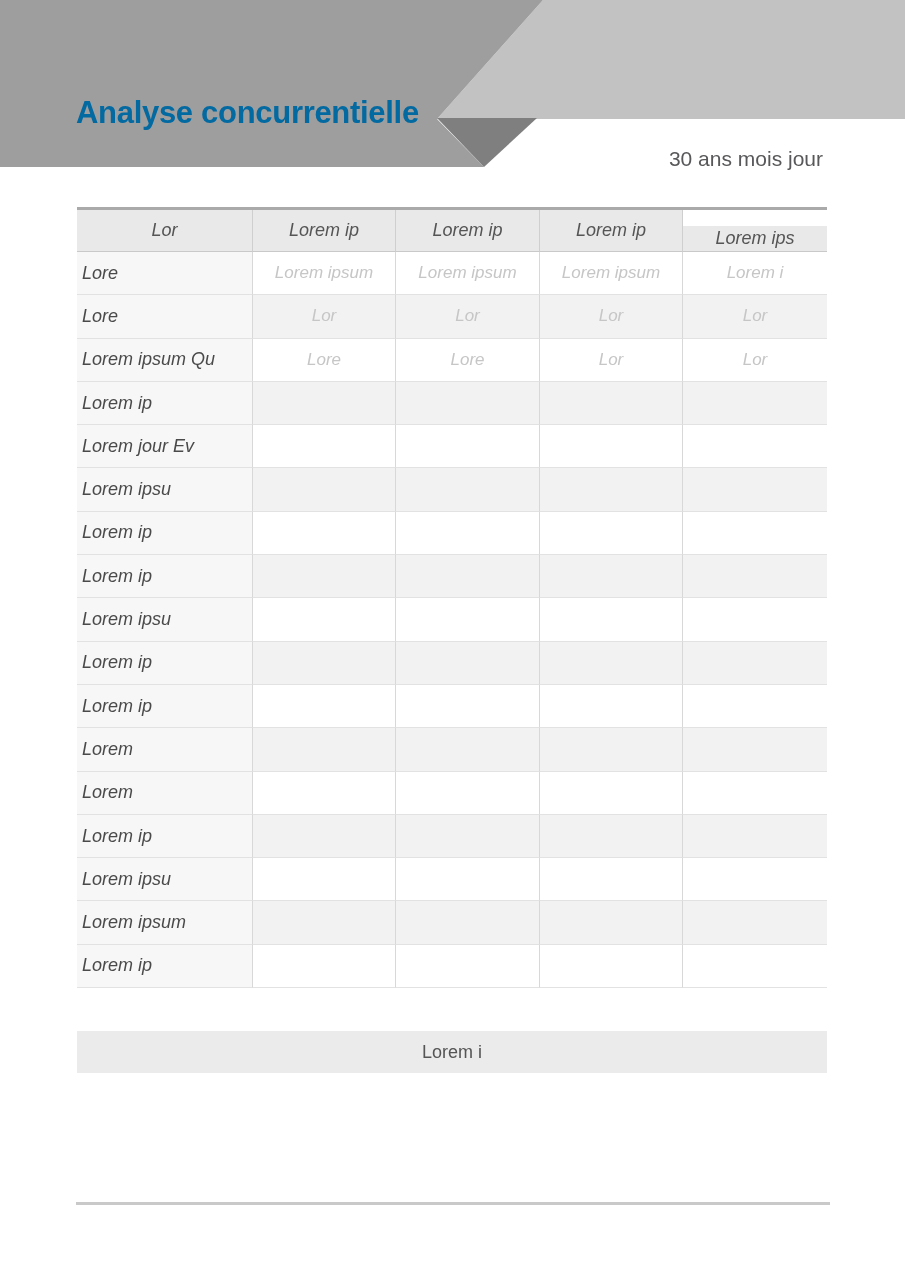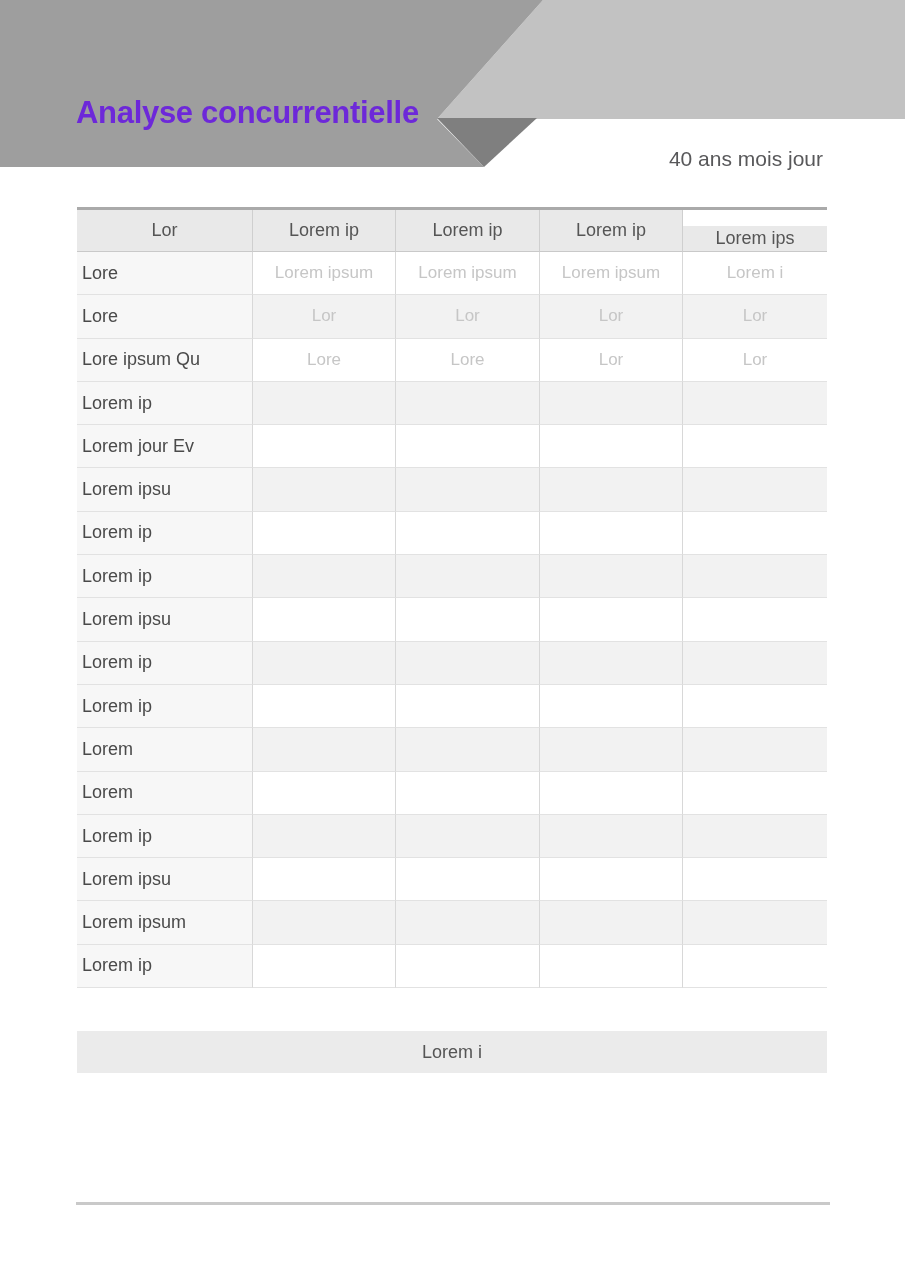--- a/index.html
+++ b/index.html
@@ -9,35 +9,36 @@
   }
   
   .hero{position:absolute;left:0;top:0;width:905px;height:170px;}
   .hero svg{position:absolute;left:0;top:0;display:block;}
   .poly-light{fill:var(--header-band-light,#c2c2c2);}
   .poly-medium{fill:var(--header-block-medium,#9e9e9e);}
   .poly-dark{fill:var(--header-triangle-dark,#7f7f7f);}
   .title{
     position:absolute;left:76px;top:95px;margin:0;
     font-size:31px;font-weight:700;letter-spacing:-0.3px;
-    color:#6d28d9;white-space:nowrap;
+    color:#0369a1;white-space:nowrap;
   }
   .date-line{
     position:absolute;right:82px;top:147px;
     font-size:21px;color:#58585a;white-space:nowrap;
   }
   
   .grid{
     position:absolute;left:77px;top:207px;width:750px;
     display:grid;
     grid-template-columns:176px 143px 144px 143px 144px;
     grid-template-rows:42px;
     grid-auto-rows:43.3px;
     border-top:3px solid #aaaaaa;
     box-sizing:border-box;
+    font-style:italic;
   }
   .th{
     background:var(--table-header-bg,#e9e9e9);
     color:var(--header-text,#555555);
     font-size:18px;
     display:flex;align-items:center;justify-content:center;
     border-right:1px solid #cfcfcf;
     border-bottom:1px solid #c9c9c9;
     box-sizing:border-box;
   }
@@ -84,39 +85,39 @@
 
   <div class="hero">
     <svg width="905" height="170" viewBox="0 0 905 170">
       <polygon class="poly-light" points="543,0 905,0 905,119 437,119"></polygon>
       <polygon class="poly-medium" points="0,0 543,0 437,119 484,167 0,167"></polygon>
       <polygon class="poly-dark" points="437,118 537,118 484,167"></polygon>
     </svg>
     <h1 class="title">Analyse concurrentielle</h1>
   </div>
 
-  <div class="date-line">40 ans mois jour</div>
+  <div class="date-line">30 ans mois jour</div>
 
   <div class="grid" id="grid">
       <div class="th">Lor</div>
       <div class="th">Lorem ip</div>
       <div class="th">Lorem ip</div>
       <div class="th">Lorem ip</div>
       <div class="th last">Lorem ips</div>
       <div class="label">Lore</div>
       <div class="cell">Lorem ipsum</div>
       <div class="cell">Lorem ipsum</div>
       <div class="cell">Lorem ipsum</div>
       <div class="cell last">Lorem i</div>
       <div class="label">Lore</div>
       <div class="cell stripe">Lor</div>
       <div class="cell stripe">Lor</div>
       <div class="cell stripe">Lor</div>
       <div class="cell last stripe">Lor</div>
-      <div class="label">Lore ipsum Qu</div>
+      <div class="label">Lorem ipsum Qu</div>
       <div class="cell">Lore</div>
       <div class="cell">Lore</div>
       <div class="cell">Lor</div>
       <div class="cell last">Lor</div>
       <div class="label">Lorem ip</div>
       <div class="cell stripe"></div>
       <div class="cell stripe"></div>
       <div class="cell stripe"></div>
       <div class="cell last stripe"></div>
       <div class="label">Lorem jour Ev</div>

